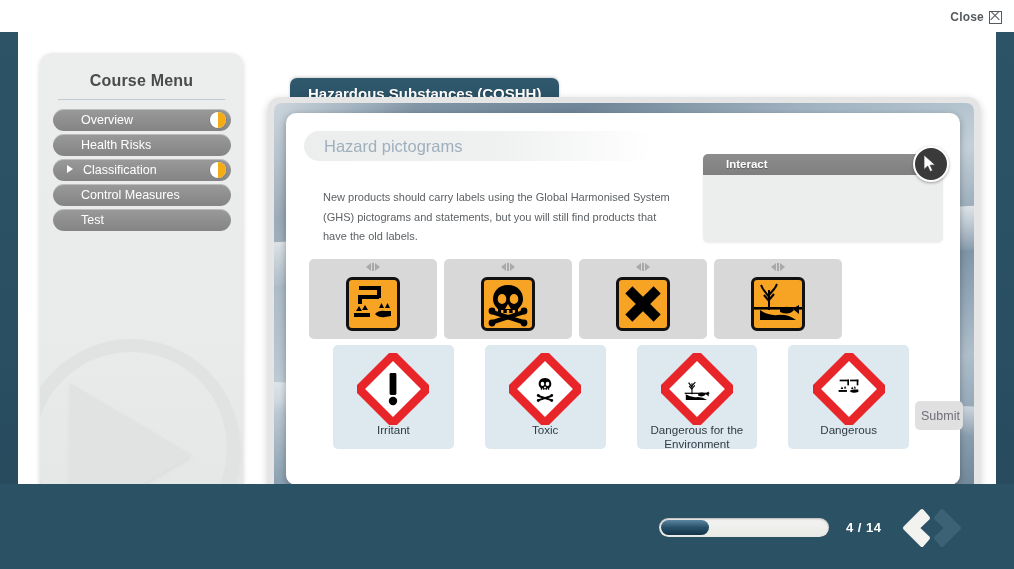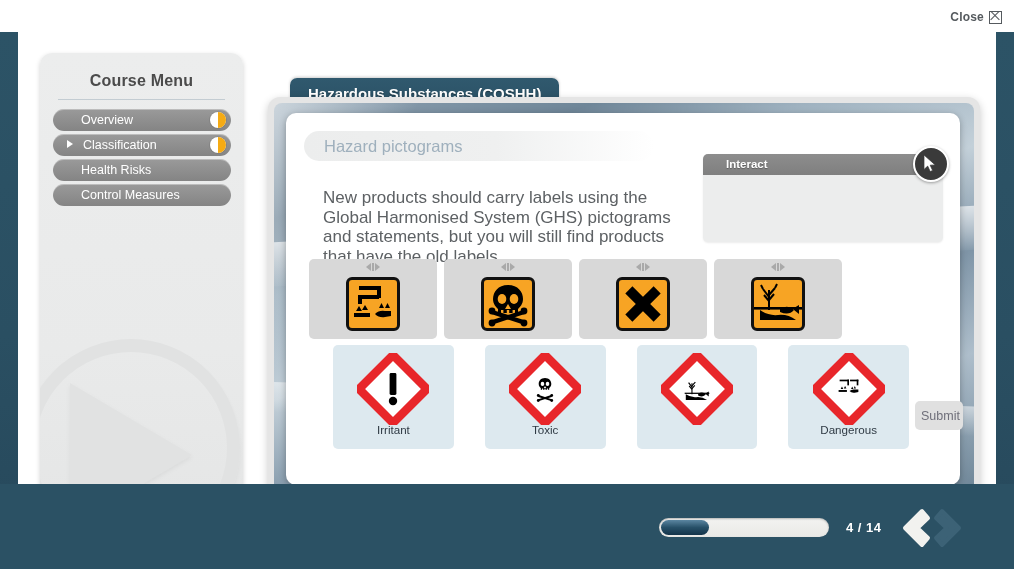--- a/index.html
+++ b/index.html
@@ -122,21 +122,21 @@
   .pill{
     position:absolute;left:18px;top:18px;width:350px;height:30px;border-radius:15px;
     background:linear-gradient(90deg,#eceded 0%,#eff0f0 55%,rgba(239,240,240,0) 100%);
   }
   .pill-text{
     position:absolute;left:18px;top:18px;height:30px;line-height:30px;
     font-size:16.5px;color:#9fb0bd;padding-left:20px;white-space:nowrap;
   }
   .bodytext{
     position:absolute;left:37px;top:75px;width:352px;
-    font-size:17px;line-height:19.5px;color:#5d6164;
+    font-size:11px;line-height:19.5px;color:#5d6164;
   }
 
   
   .interact{
     position:absolute;left:417px;top:41px;width:240px;height:88px;border-radius:5px;
     background:#eceded;overflow:visible;box-shadow:0 1px 2px rgba(0,0,0,.08);
   }
   .interact-head{
     position:absolute;left:0;top:0;width:240px;height:21px;border-radius:5px 5px 0 0;
     background:linear-gradient(180deg,#8d8d8d 0%,#7f7f7f 100%);
@@ -228,30 +228,33 @@
 
   <div class="menucard">
     <div class="menu-title">Course Menu</div>
     <div class="menu-rule"></div>
 
     <div class="menu-list">
       <div class="menu-item">
         <span class="mi-label">Overview</span>
         <span class="mi-badge"></span>
       </div>
+      <div class="menu-item">
+        <span class="mi-label">Health Risks</span>
+      </div>
       <div class="menu-item has-arrow">
         <span class="mi-arrow"></span>
         <span class="mi-label">Classification</span>
         <span class="mi-badge"></span>
       </div>
       <div class="menu-item">
-        <span class="mi-label">Health Risks</span>
+        <span class="mi-label">Control Measures</span>
       </div>
       <div class="menu-item">
-        <span class="mi-label">Control Measures</span>
+        <span class="mi-label">Test</span>
       </div>
     </div>
 
     <div class="play-wm">
       <div class="play-ring"></div>
       <div class="play-tri"></div>
     </div>
   </div>
 
   <div class="tabtitle">
@@ -422,20 +425,21 @@
                     <path d="M15 15 L21 8"></path>
                   <path d="M15 21 L10 15"></path>
                     <path d="M15 20 L20 14"></path>
                 </g>
                 <path d="M4 30 q9 6 19 5 q10 -1 19 5 L4 40 z" fill="#000"></path>
                 <path d="M26 29 q8 -5 14 1 q-5 6 -14 2 z" fill="#000"></path>
                 <path d="M40 28 l5 -3 l0 9 l-5 -4 z" fill="#000"></path>
               </g>
             </svg>
           </div>
+          <div class="newlabel">Dangerous for the Environment</div>
         </div>
 
         <div class="newtile">
           <div class="diamond-wrap">
             <svg width="72" height="72" viewBox="0 0 72 72" aria-hidden="true">
               <rect x="12" y="12" width="48" height="48" transform="rotate(45 36 36)" fill="#ffffff" stroke="#e8262a" stroke-width="8.5" stroke-linejoin="round"></rect>
               <g transform="translate(36 36) scale(0.52) translate(-24 -24)">
                 <rect x="6" y="6" width="18" height="3.2" fill="#000"></rect>
                 <rect x="20.8" y="6" width="3.2" height="11" fill="#000"></rect>
                 <path d="M8 24 l2.5 -5 l2.5 5 z" fill="#000"></path>

